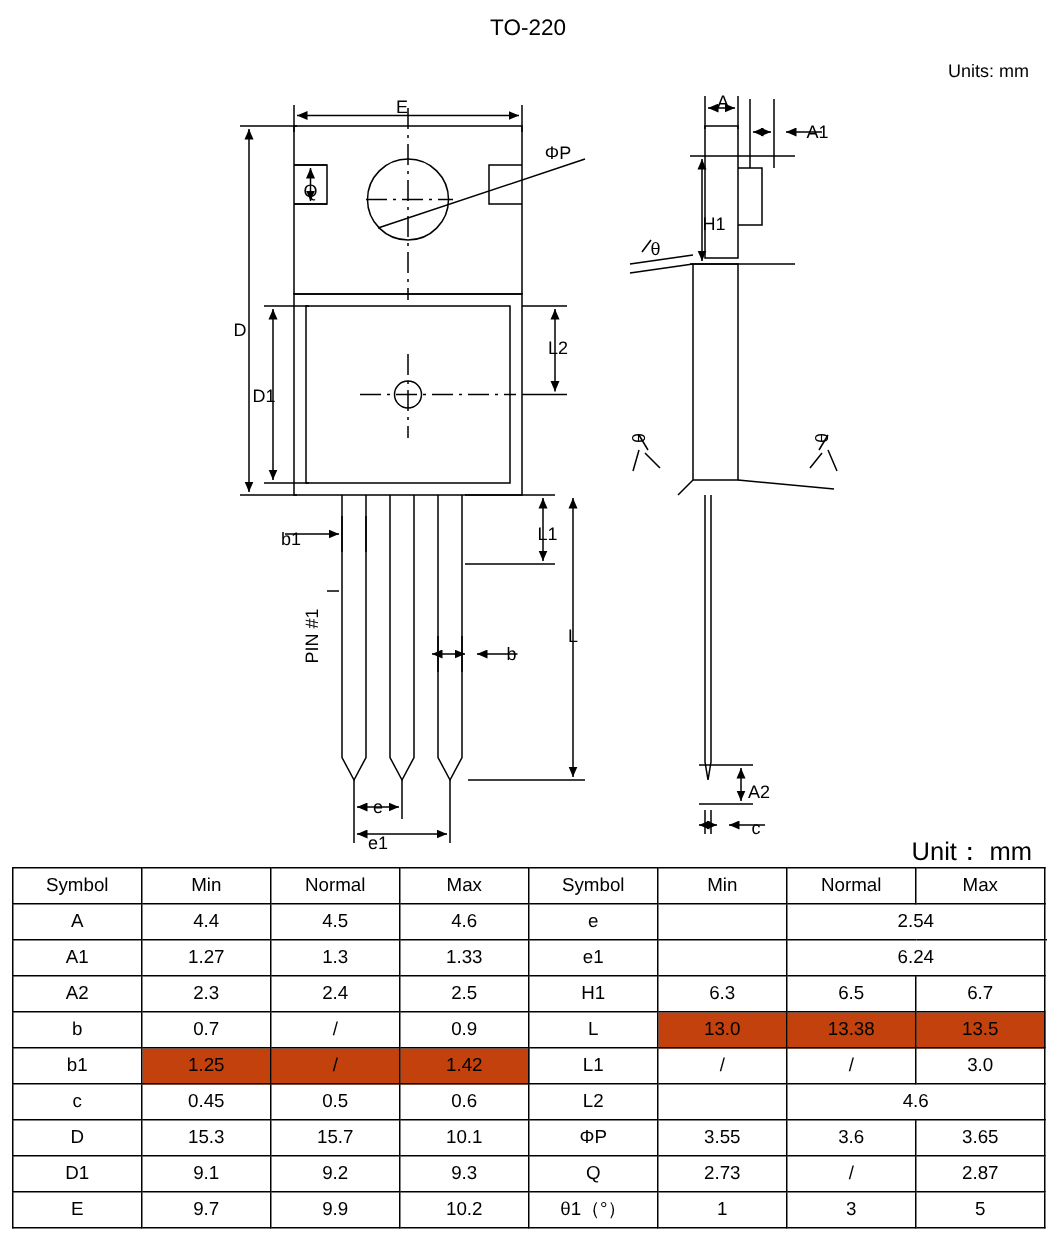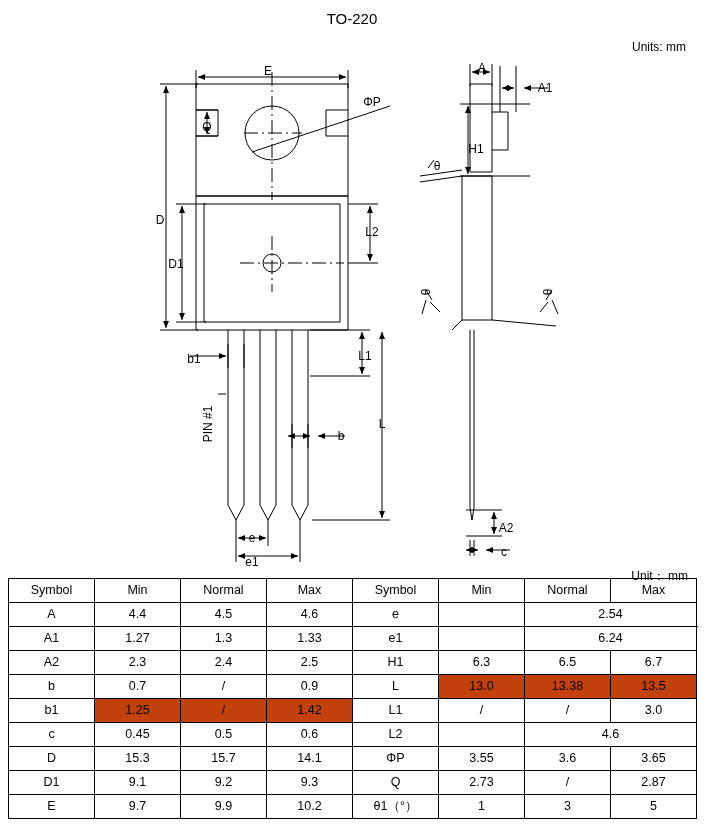--- a/index.html
+++ b/index.html
@@ -32,23 +32,23 @@
   }
   .units-top {
     position: absolute;
     top: 40px;
     right: 18px;
     font-size: 12px;
     text-align: center;
   }
   .units-bottom {
     position: absolute;
-    top: 568px;
+    top: 556px;
     right: 16px;
-    font-size: 12px;
+    font-size: 17px;
   }
 
   
   .drawing {
     position: absolute;
     left: 0;
     top: 0;
     width: 704px;
     height: 572px;
   }
@@ -323,21 +323,21 @@
             <td>0.5</td>
             <td>0.6</td>
             <td>L2</td>
             <td></td>
             <td colspan="3">4.6</td>
           </tr>
           <tr>
             <td>D</td>
             <td>15.3</td>
             <td>15.7</td>
-            <td>14.1</td>
+            <td>10.1</td>
             <td>ΦP</td>
             <td>3.55</td>
             <td>3.6</td>
             <td>3.65</td>
           </tr>
           <tr>
             <td>D1</td>
             <td>9.1</td>
             <td>9.2</td>
             <td>9.3</td>

